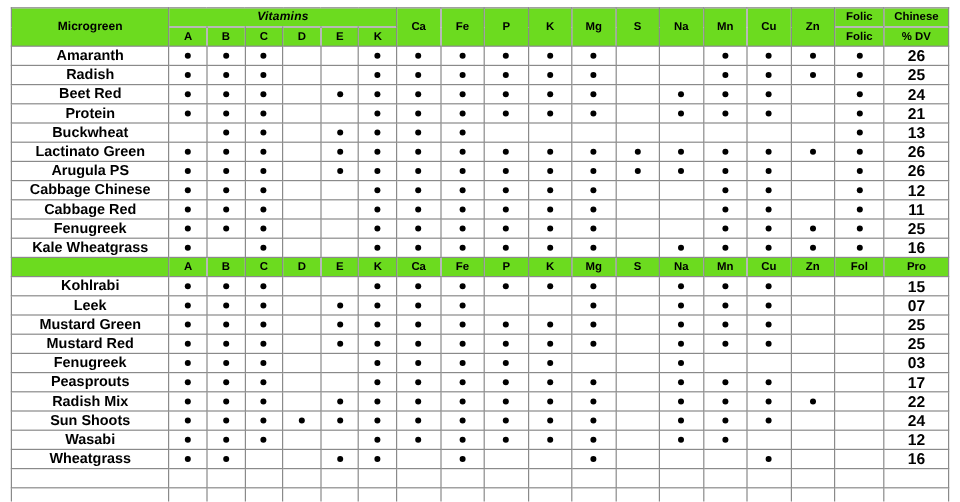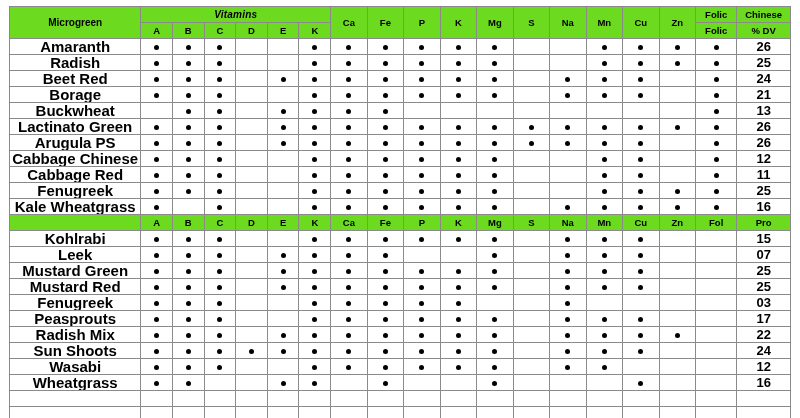--- a/index.html
+++ b/index.html
@@ -48,21 +48,21 @@
     background: #6cdb1f;
   }
   .hdr-group {
     font-size: 10px;
     letter-spacing: 0.2px;
     font-style: italic;
   }
   .name-cell {
     text-align: left;
     padding-left: 5px;
-    font-size: 15px;
+    font-size: 12px;
   }
   .hdr-name {
     text-align: left;
     padding-left: 5px;
     font-size: 10px;
   }
   .sub-hdr {
     font-size: 9.5px;
   }
   .dot-cell {
@@ -193,21 +193,21 @@
           <td class="dot-cell"><span class="dot"></span></td>
           <td class="dot-cell"></td>
           <td class="dot-cell"><span class="dot"></span></td>
           <td class="dot-cell"><span class="dot"></span></td>
           <td class="dot-cell"><span class="dot"></span></td>
           <td class="dot-cell"></td>
           <td class="dot-cell"><span class="dot"></span></td>
           <td class="pro-cell">24</td>
         </tr>
         <tr>
-          <td class="name-cell">Borage</td>
+          <td class="name-cell">Protein</td>
           <td class="dot-cell"><span class="dot"></span></td>
           <td class="dot-cell"><span class="dot"></span></td>
           <td class="dot-cell"><span class="dot"></span></td>
           <td class="dot-cell"></td>
           <td class="dot-cell"></td>
           <td class="dot-cell"><span class="dot"></span></td>
           <td class="dot-cell"><span class="dot"></span></td>
           <td class="dot-cell"><span class="dot"></span></td>
           <td class="dot-cell"><span class="dot"></span></td>
           <td class="dot-cell"><span class="dot"></span></td>

